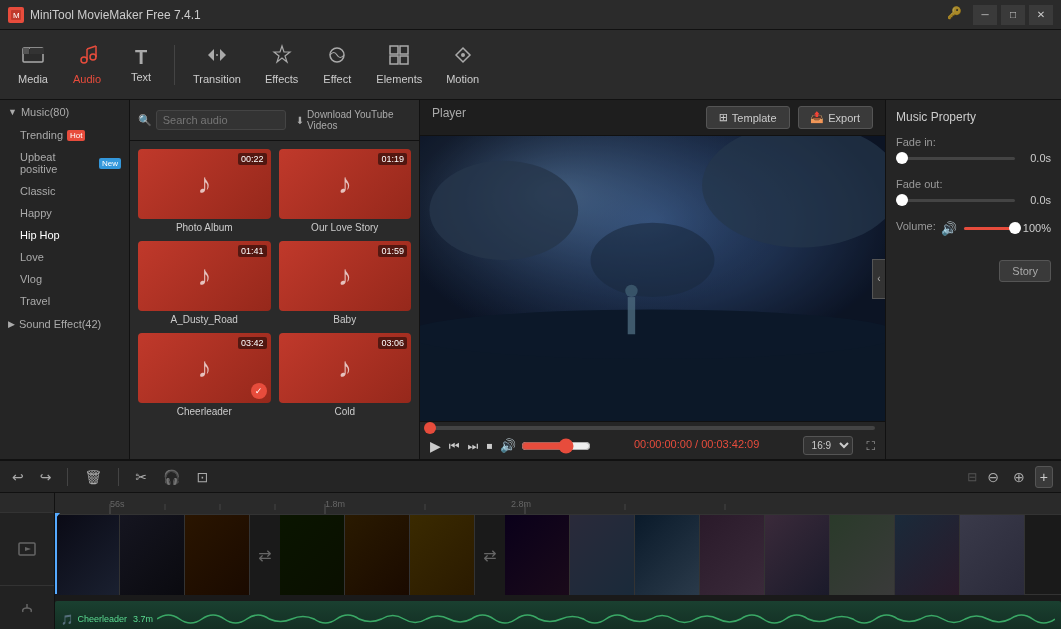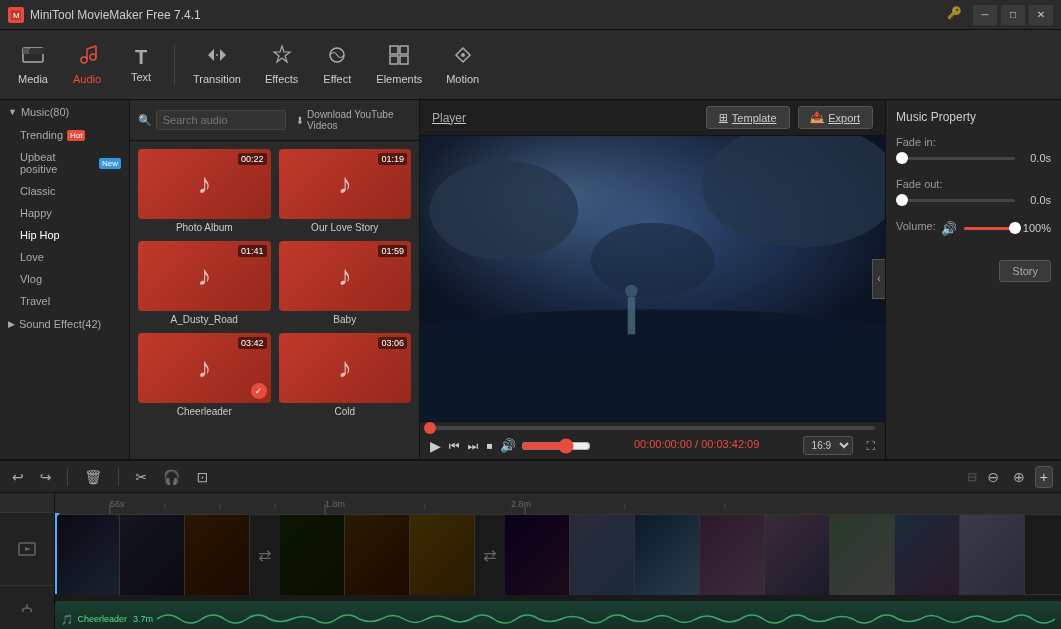--- a/index.html
+++ b/index.html
@@ -44,21 +44,21 @@
     .audio-grid::-webkit-scrollbar { width: 4px; }
     .audio-grid::-webkit-scrollbar-thumb { background: #555; }
     .audio-card { padding: 4px; cursor: pointer; border-radius: 3px; }
     .audio-thumb { position: relative; background: #c0392b; border-radius: 4px; width: 100%; height: 70px; display: flex; align-items: center; justify-content: center; overflow: hidden; }
     .audio-duration { position: absolute; top: 4px; right: 4px; font-size: 9px; color: #fff; background: rgba(0,0,0,0.5); padding: 1px 3px; border-radius: 2px; }
     .audio-selected-badge { position: absolute; bottom: 4px; right: 4px; background: #e74c3c; border-radius: 50%; width: 16px; height: 16px; display: flex; align-items: center; justify-content: center; font-size: 9px; color: white; }
     .audio-name { font-size: 10px; color: #ccc; text-align: center; margin-top: 3px; padding: 0 2px; overflow: hidden; text-overflow: ellipsis; white-space: nowrap; }
 
     
     .player-area { flex: 1; background: #1e1e1e; display: flex; flex-direction: column; }
-    .player-header { display: flex; align-items: center; justify-content: space-between; padding: 6px 12px; border-bottom: 1px solid #111; text-decoration: underline; }
+    .player-header { display: flex; justify-content: space-between; padding: 6px 12px; border-bottom: 1px solid #111; }
     .player-title { font-size: 12px; color: #aaa; }
     .player-actions { display: flex; gap: 8px; }
     .player-btn { background: #3a3a3a; border: 1px solid #555; color: #ccc; padding: 4px 12px; border-radius: 3px; cursor: pointer; font-size: 11px; display: flex; align-items: center; gap: 4px; }
     .video-container { flex: 1; background: #000; display: flex; align-items: center; justify-content: center; position: relative; overflow: hidden; }
     .video-scene { width: 100%; height: 100%; background: 
       radial-gradient(ellipse at 30% 30%, rgba(100,150,200,0.3) 0%, transparent 50%),
       radial-gradient(ellipse at 70% 20%, rgba(200,150,100,0.4) 0%, transparent 40%),
       linear-gradient(180deg, #0d1b2a 0%, #1a2b3c 40%, #0a0f1a 100%); }
     .player-collapse-btn { position: absolute; right: -1px; top: 50%; transform: translateY(-50%); background: #333; border: 1px solid #555; color: #aaa; width: 14px; height: 40px; cursor: pointer; display: flex; align-items: center; justify-content: center; font-size: 10px; z-index: 10; }
     .player-controls { padding: 4px 10px; background: #252525; border-top: 1px solid #111; }

